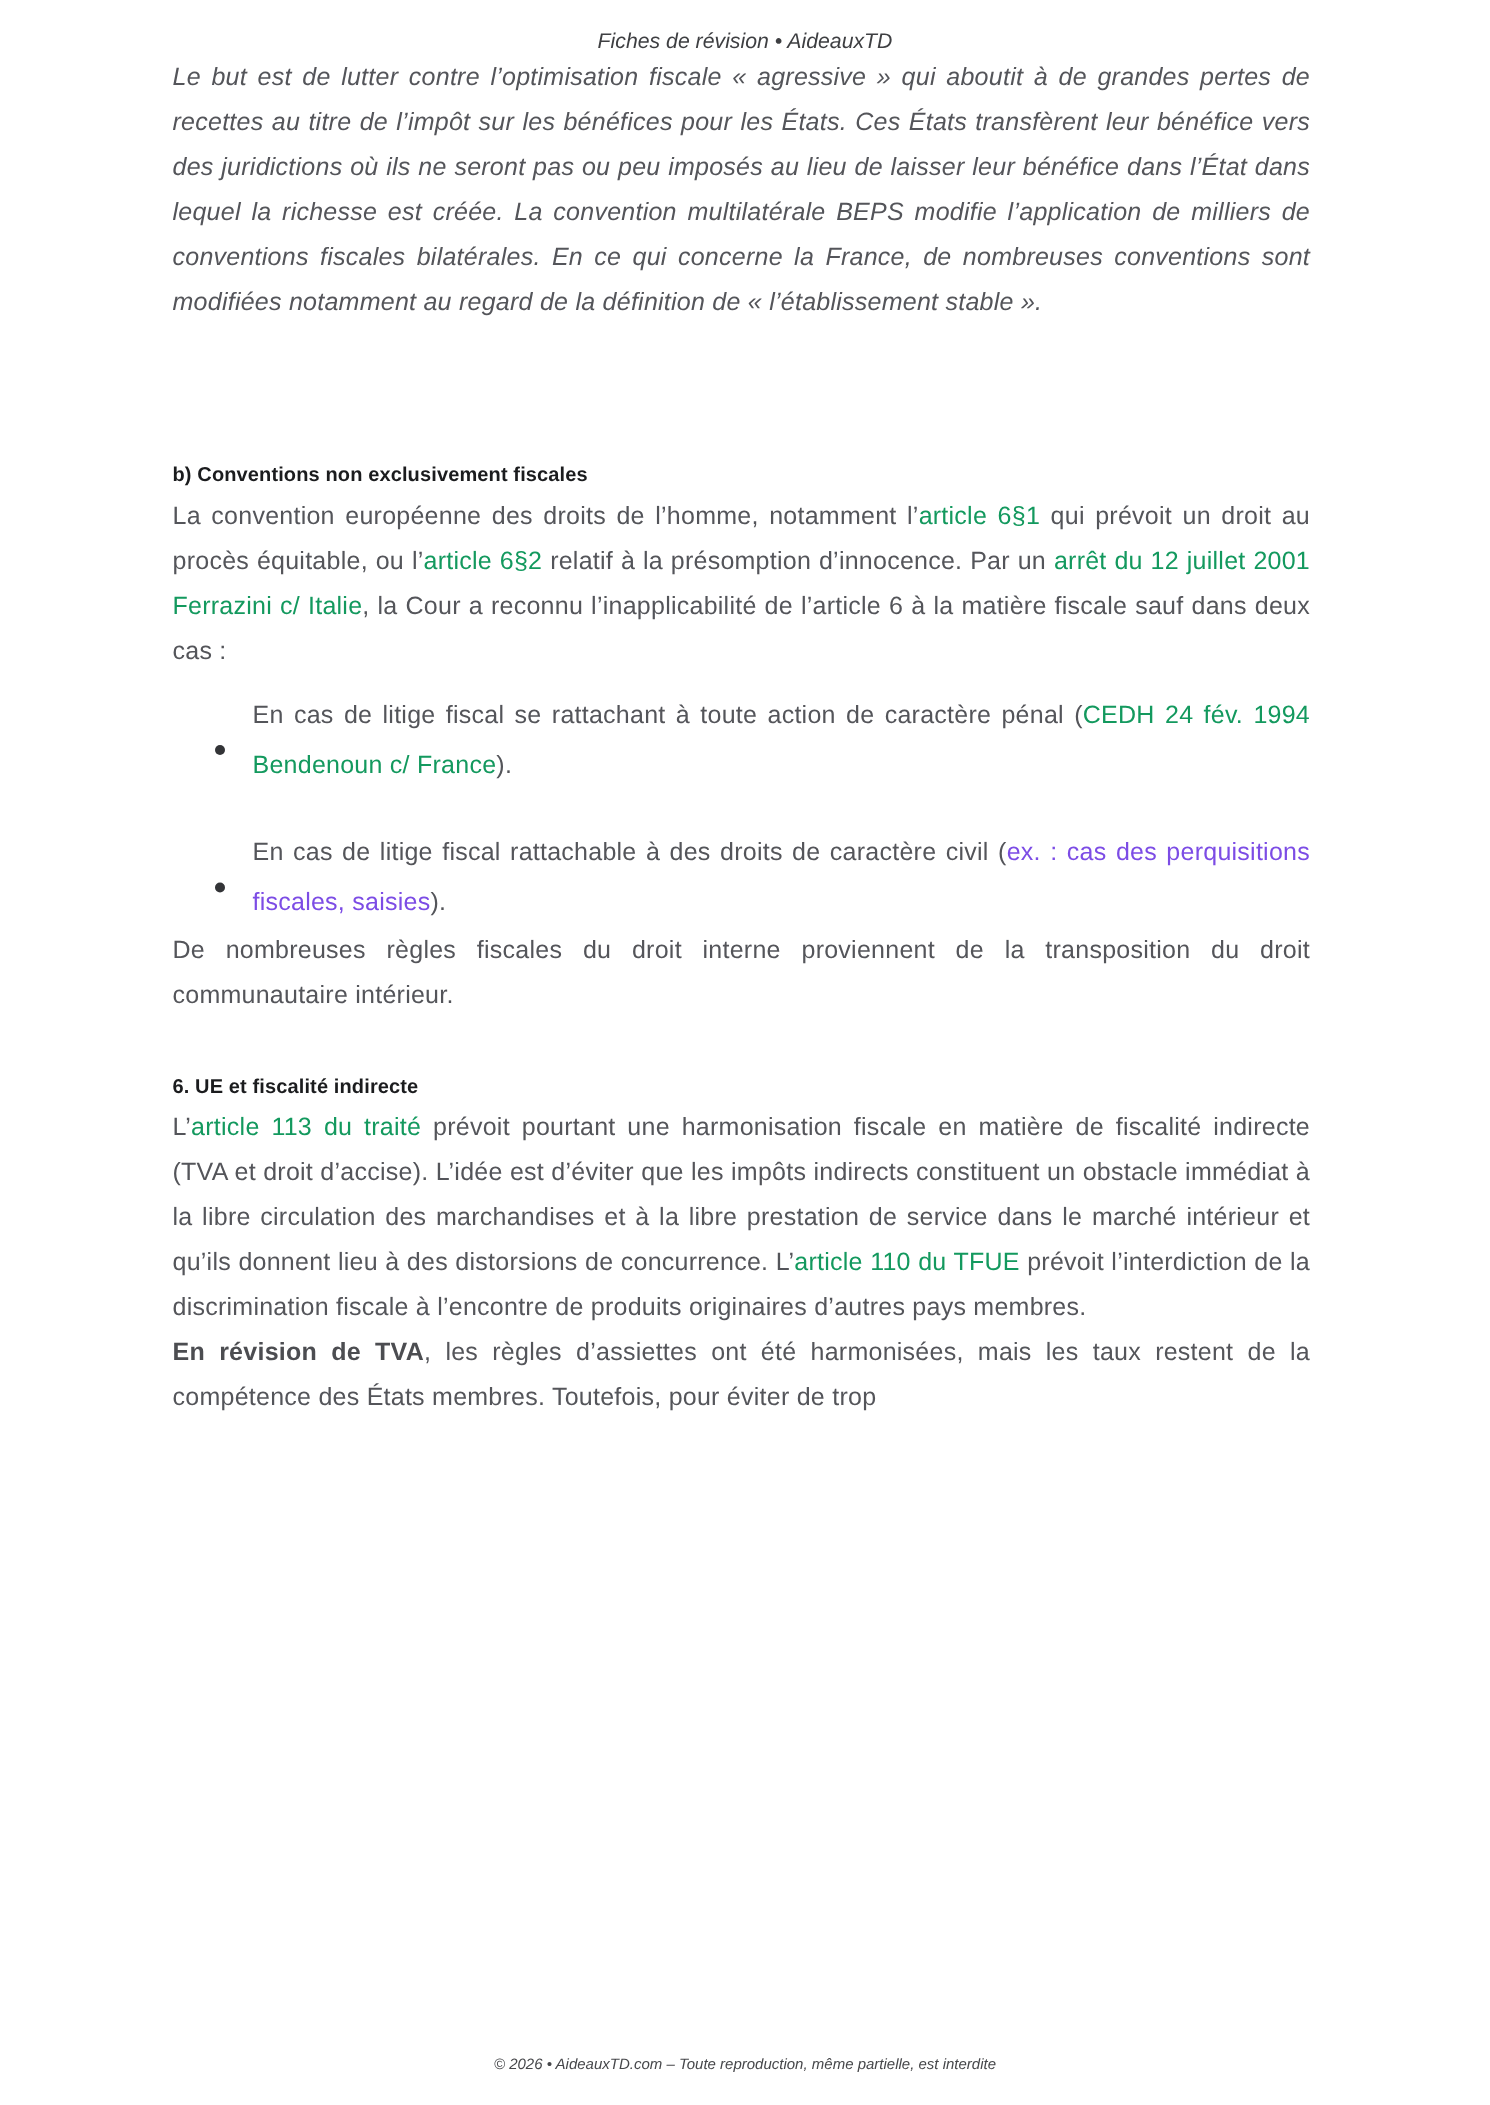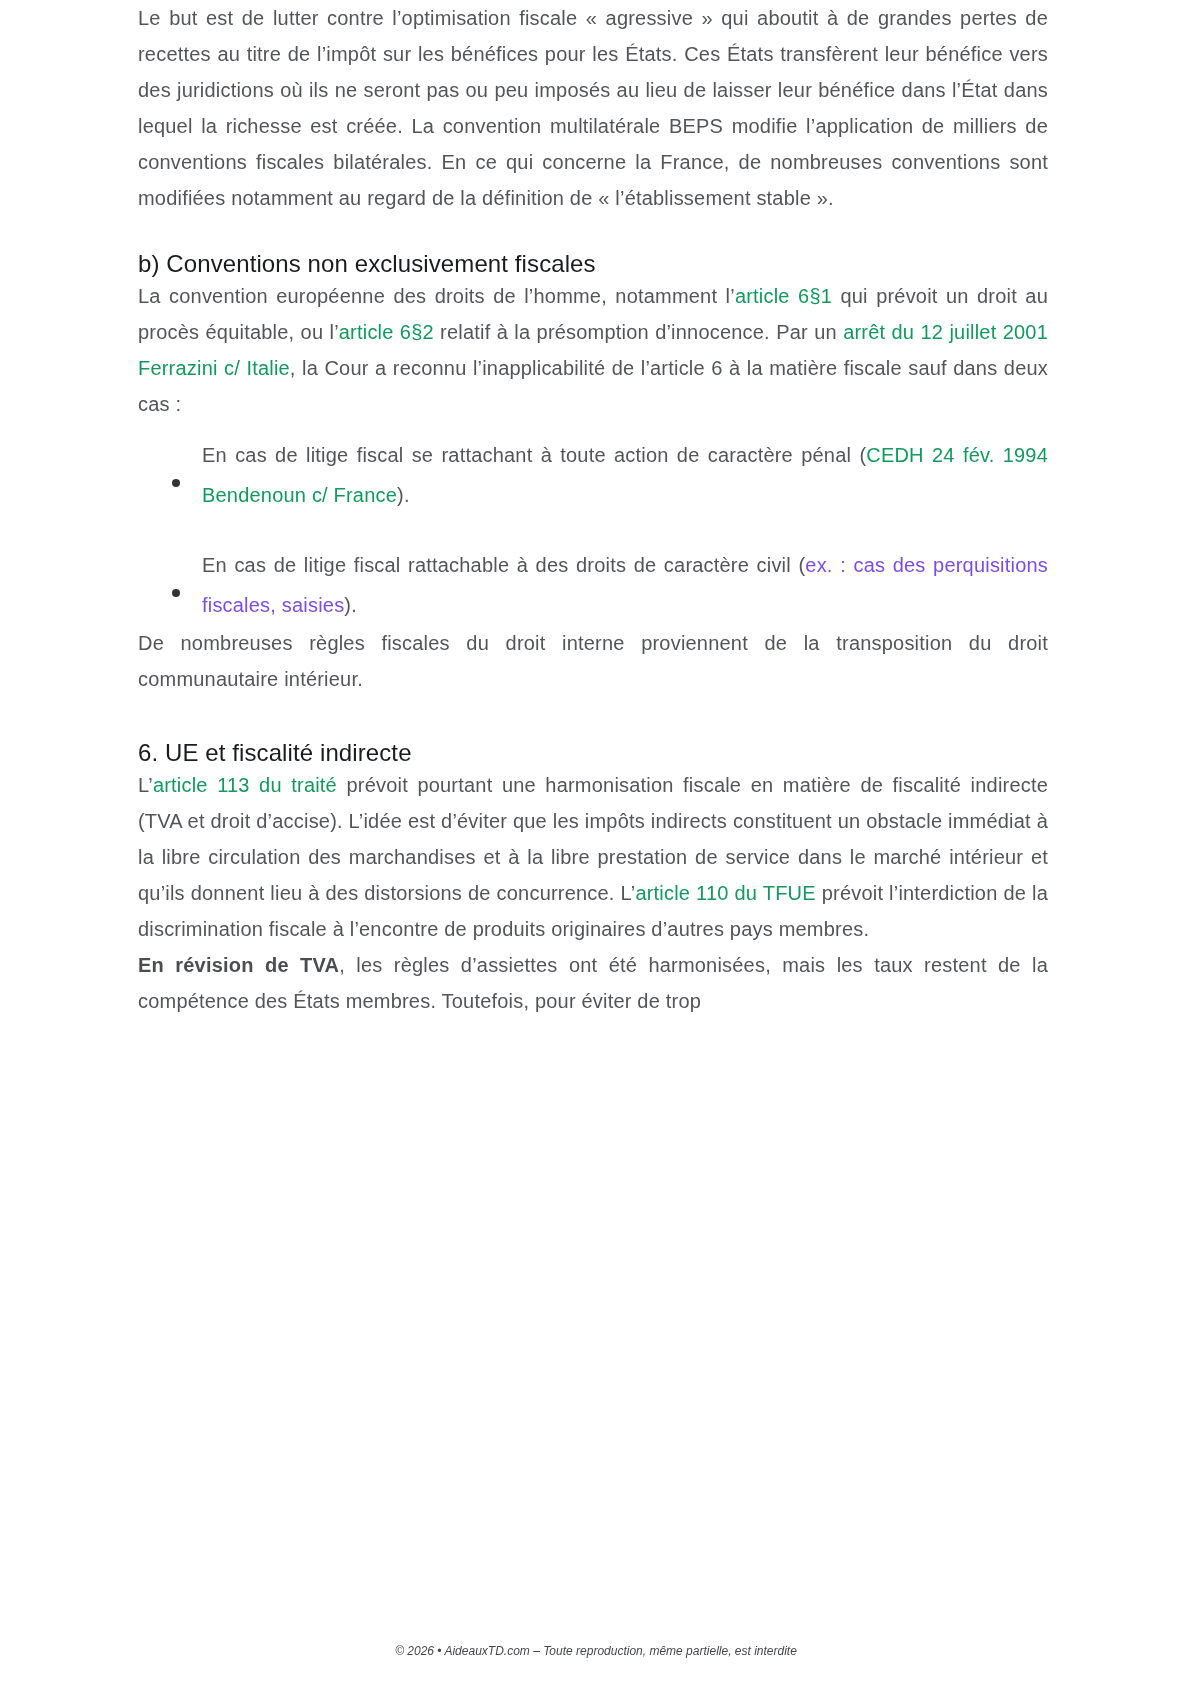--- a/index.html
+++ b/index.html
@@ -21,24 +21,24 @@
     padding-top:22px;text-align:center;
     font-style:italic;font-size:17px;line-height:22px;
     color:var(--muted-text);
   }
   .content{
     width:910px;margin-left:138px;
     color:var(--body-text);
     font-size:20px;line-height:36px;letter-spacing:0.2px;
   }
   .content p{margin:0;text-align:justify;}
-  .p-intro{margin-top:96px;}
+  .p-intro{margin-top:96px;font-style:italic;}
   .h-sub{
-    margin:34px 0 0;
-    font-size:24px;line-height:28px;font-weight:400;
+    margin:107px 0 0;
+    font-size:16px;line-height:28px;font-weight:700;
     color:var(--heading-text);letter-spacing:0.1px;
   }
   .p-cedh{margin-top:53px;}
   .cases-list{
     list-style:none;margin:13px 0 0;padding:0 0 0 34px;
   }
   .cases-list li{display:flex;align-items:center;}
   .cases-list li + li{margin-top:30px;}
   .li-text{flex:1;text-align:justify;line-height:40px;}
   .bullet-dot{
@@ -61,20 +61,21 @@
     position:absolute;left:0;right:0;bottom:22px;
     text-align:center;font-style:italic;
     font-size:12px;line-height:22px;color:#46474a;
   }
 </style>
 </head>
 <body>
 
 <div class="page">
 
+  <div class="doc-header">Fiches de révision • AideauxTD</div>
 
   <main class="content">
 
     <p class="p-intro"><span>Le but est de lutter contre l’optimisation fiscale « agressive » qui aboutit à de grandes pertes de recettes au titre de l’impôt sur les bénéfices pour les États. Ces États transfèrent leur bénéfice vers des juridictions où ils ne seront pas ou peu imposés au lieu de laisser leur bénéfice dans l’État dans lequel la richesse est créée. La convention multilatérale BEPS modifie l’application de milliers de conventions fiscales bilatérales. En ce qui concerne la France, de nombreuses conventions sont modifiées notamment au regard de la définition de « l’établissement stable ».</span></p>
 
     <h3 class="h-sub">b) Conventions non exclusivement fiscales</h3>
 
     <p class="p-cedh"><span>La convention européenne des droits de l’homme, notamment l’</span><span class="seg-green">article 6§1</span><span> qui prévoit un droit au procès équitable, ou l’</span><span class="seg-green">article 6§2</span><span> relatif à la présomption d’innocence. Par un </span><span class="seg-green">arrêt du 12 juillet 2001 Ferrazini c/ Italie</span><span>, la Cour a reconnu l’inapplicabilité de l’article 6 à la matière fiscale sauf dans deux cas :</span></p>
 
     <ul class="cases-list">

